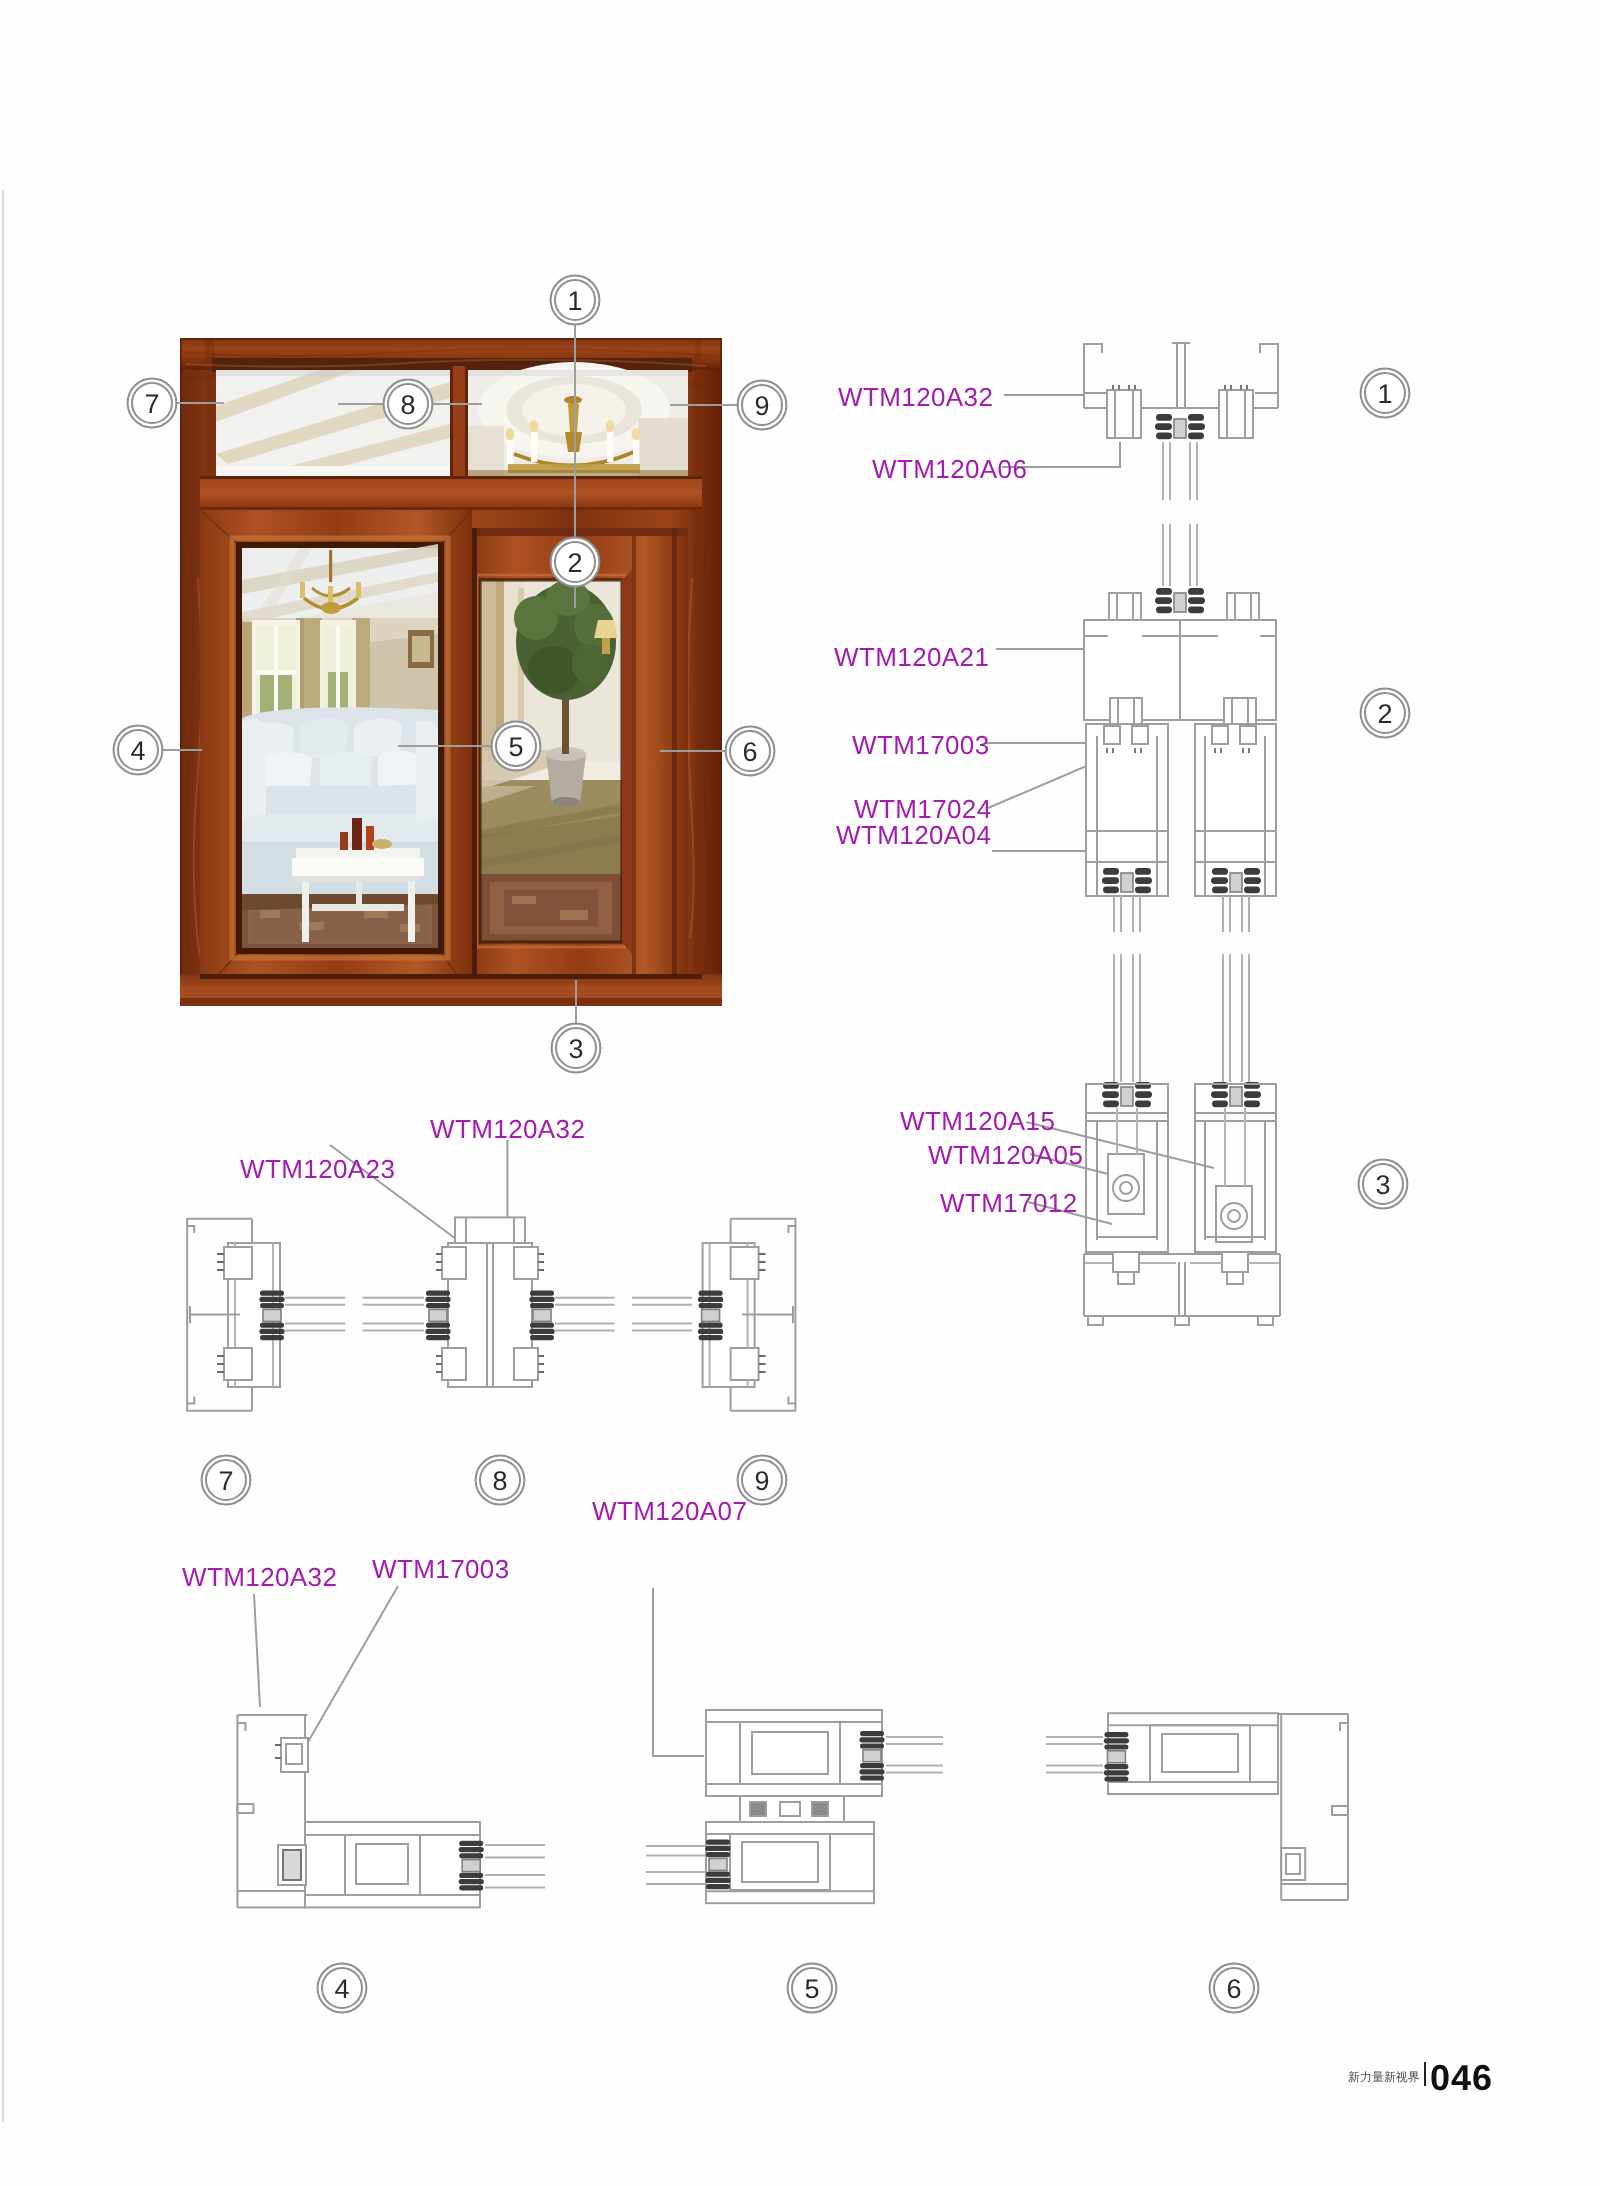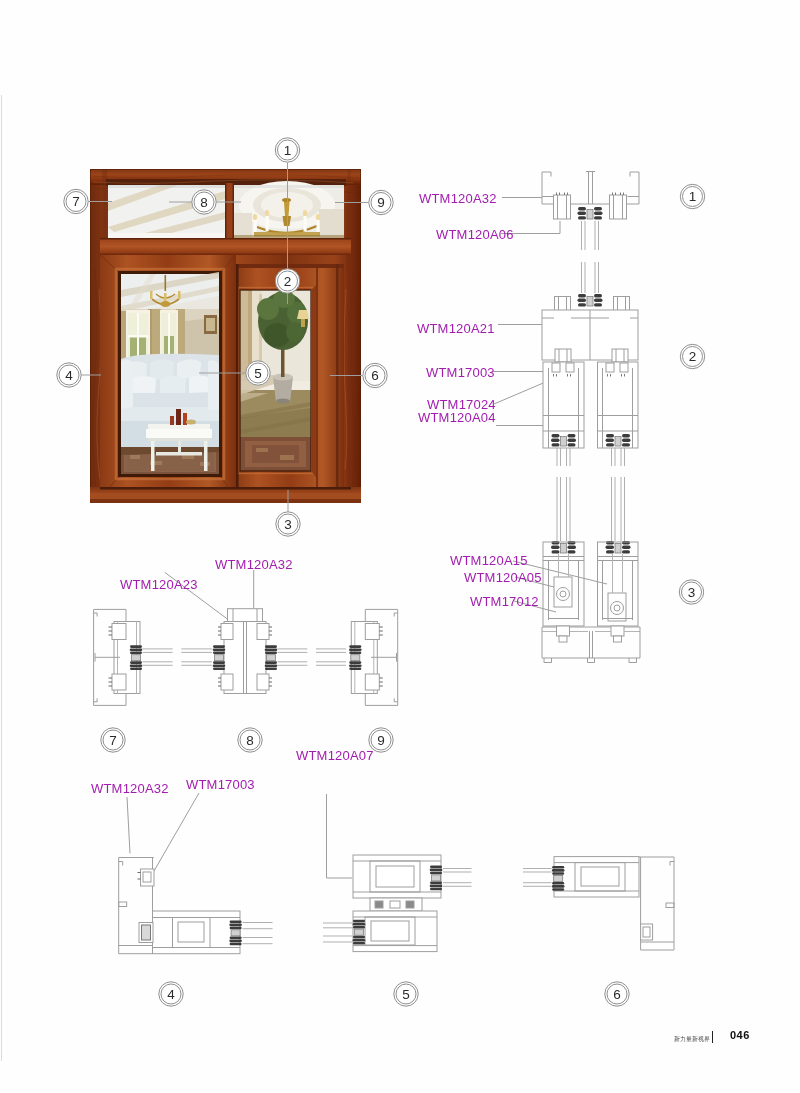--- a/index.html
+++ b/index.html
@@ -675,14 +675,14 @@
 
 <div class="lbl" style="left:91px;top:781px;">WTM120A32</div>
 
 <div class="lbl" style="left:186px;top:777px;">WTM17003</div>
 
 <div class="lbl" style="left:296px;top:748px;">WTM120A07</div>
 
 <div class="abs" style="left:674px;top:1028px;width:120px;height:20px;">
   <span style="font-size:6.5px;color:#4a4a4a;letter-spacing:0;position:absolute;top:7px;left:0;transform:scale(0.92);transform-origin:left top;">新力量新视界</span>
   <span style="position:absolute;left:37.5px;top:3px;width:1.2px;height:12px;background:#222;"></span>
-  <span style="font-size:11px;font-weight:bold;color:#111;position:absolute;left:56px;top:1px;letter-spacing:0.5px;">046</span>
+  <span style="font-size:18px;font-weight:bold;color:#111;position:absolute;left:41px;top:1px;letter-spacing:0.5px;">046</span>
 </div>
 
 </body></html>

